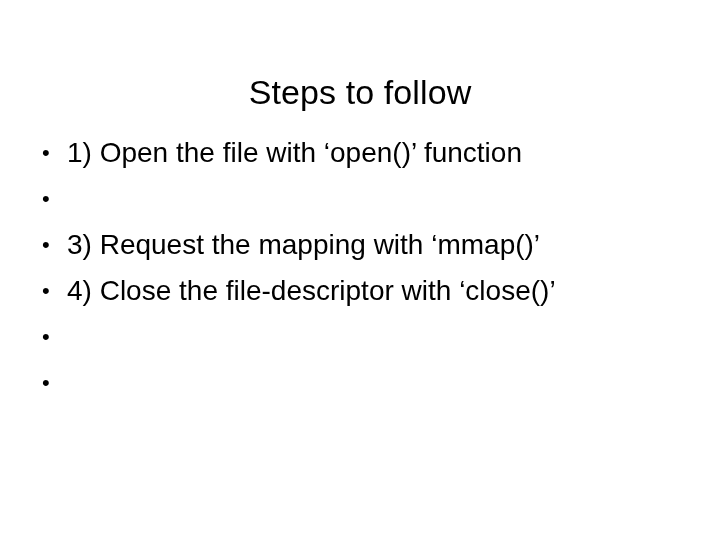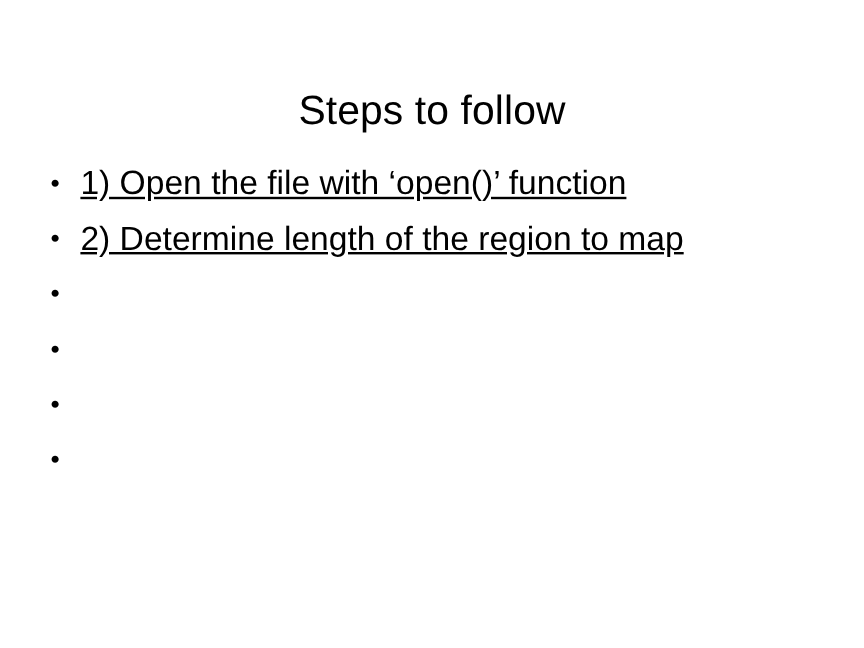--- a/index.html
+++ b/index.html
@@ -72,49 +72,49 @@
     height: 46px;
     line-height: 46px;
     font-size: 22px;
     text-align: left;
     color: #000000;
   }
 
   .bullet-text {
     display: inline-block;
     vertical-align: baseline;
-    text-decoration: underline;
   }
 </style>
 </head>
 <body>
 
 <div class="slide">
 
   <h1 class="slide-title">Steps to follow</h1>
 
   <div class="slide-body">
     <ul class="bullet-list">
 
       <li class="bullet-item">
         <span class="bullet-marker">•</span>
         <span class="bullet-text">1) Open the file with ‘open()’ function</span>
       </li>
 
       <li class="bullet-item">
         <span class="bullet-marker">•</span>
-        <span class="bullet-text">2) Determine length of the region to map</span>
       </li>
 
       <li class="bullet-item">
         <span class="bullet-marker">•</span>
+        <span class="bullet-text">3) Request the mapping with ‘mmap()’</span>
       </li>
 
       <li class="bullet-item">
         <span class="bullet-marker">•</span>
+        <span class="bullet-text">4) Close the file-descriptor with ‘close()’</span>
       </li>
 
       <li class="bullet-item">
         <span class="bullet-marker">•</span>
       </li>
 
       <li class="bullet-item">
         <span class="bullet-marker">•</span>
       </li>
 

